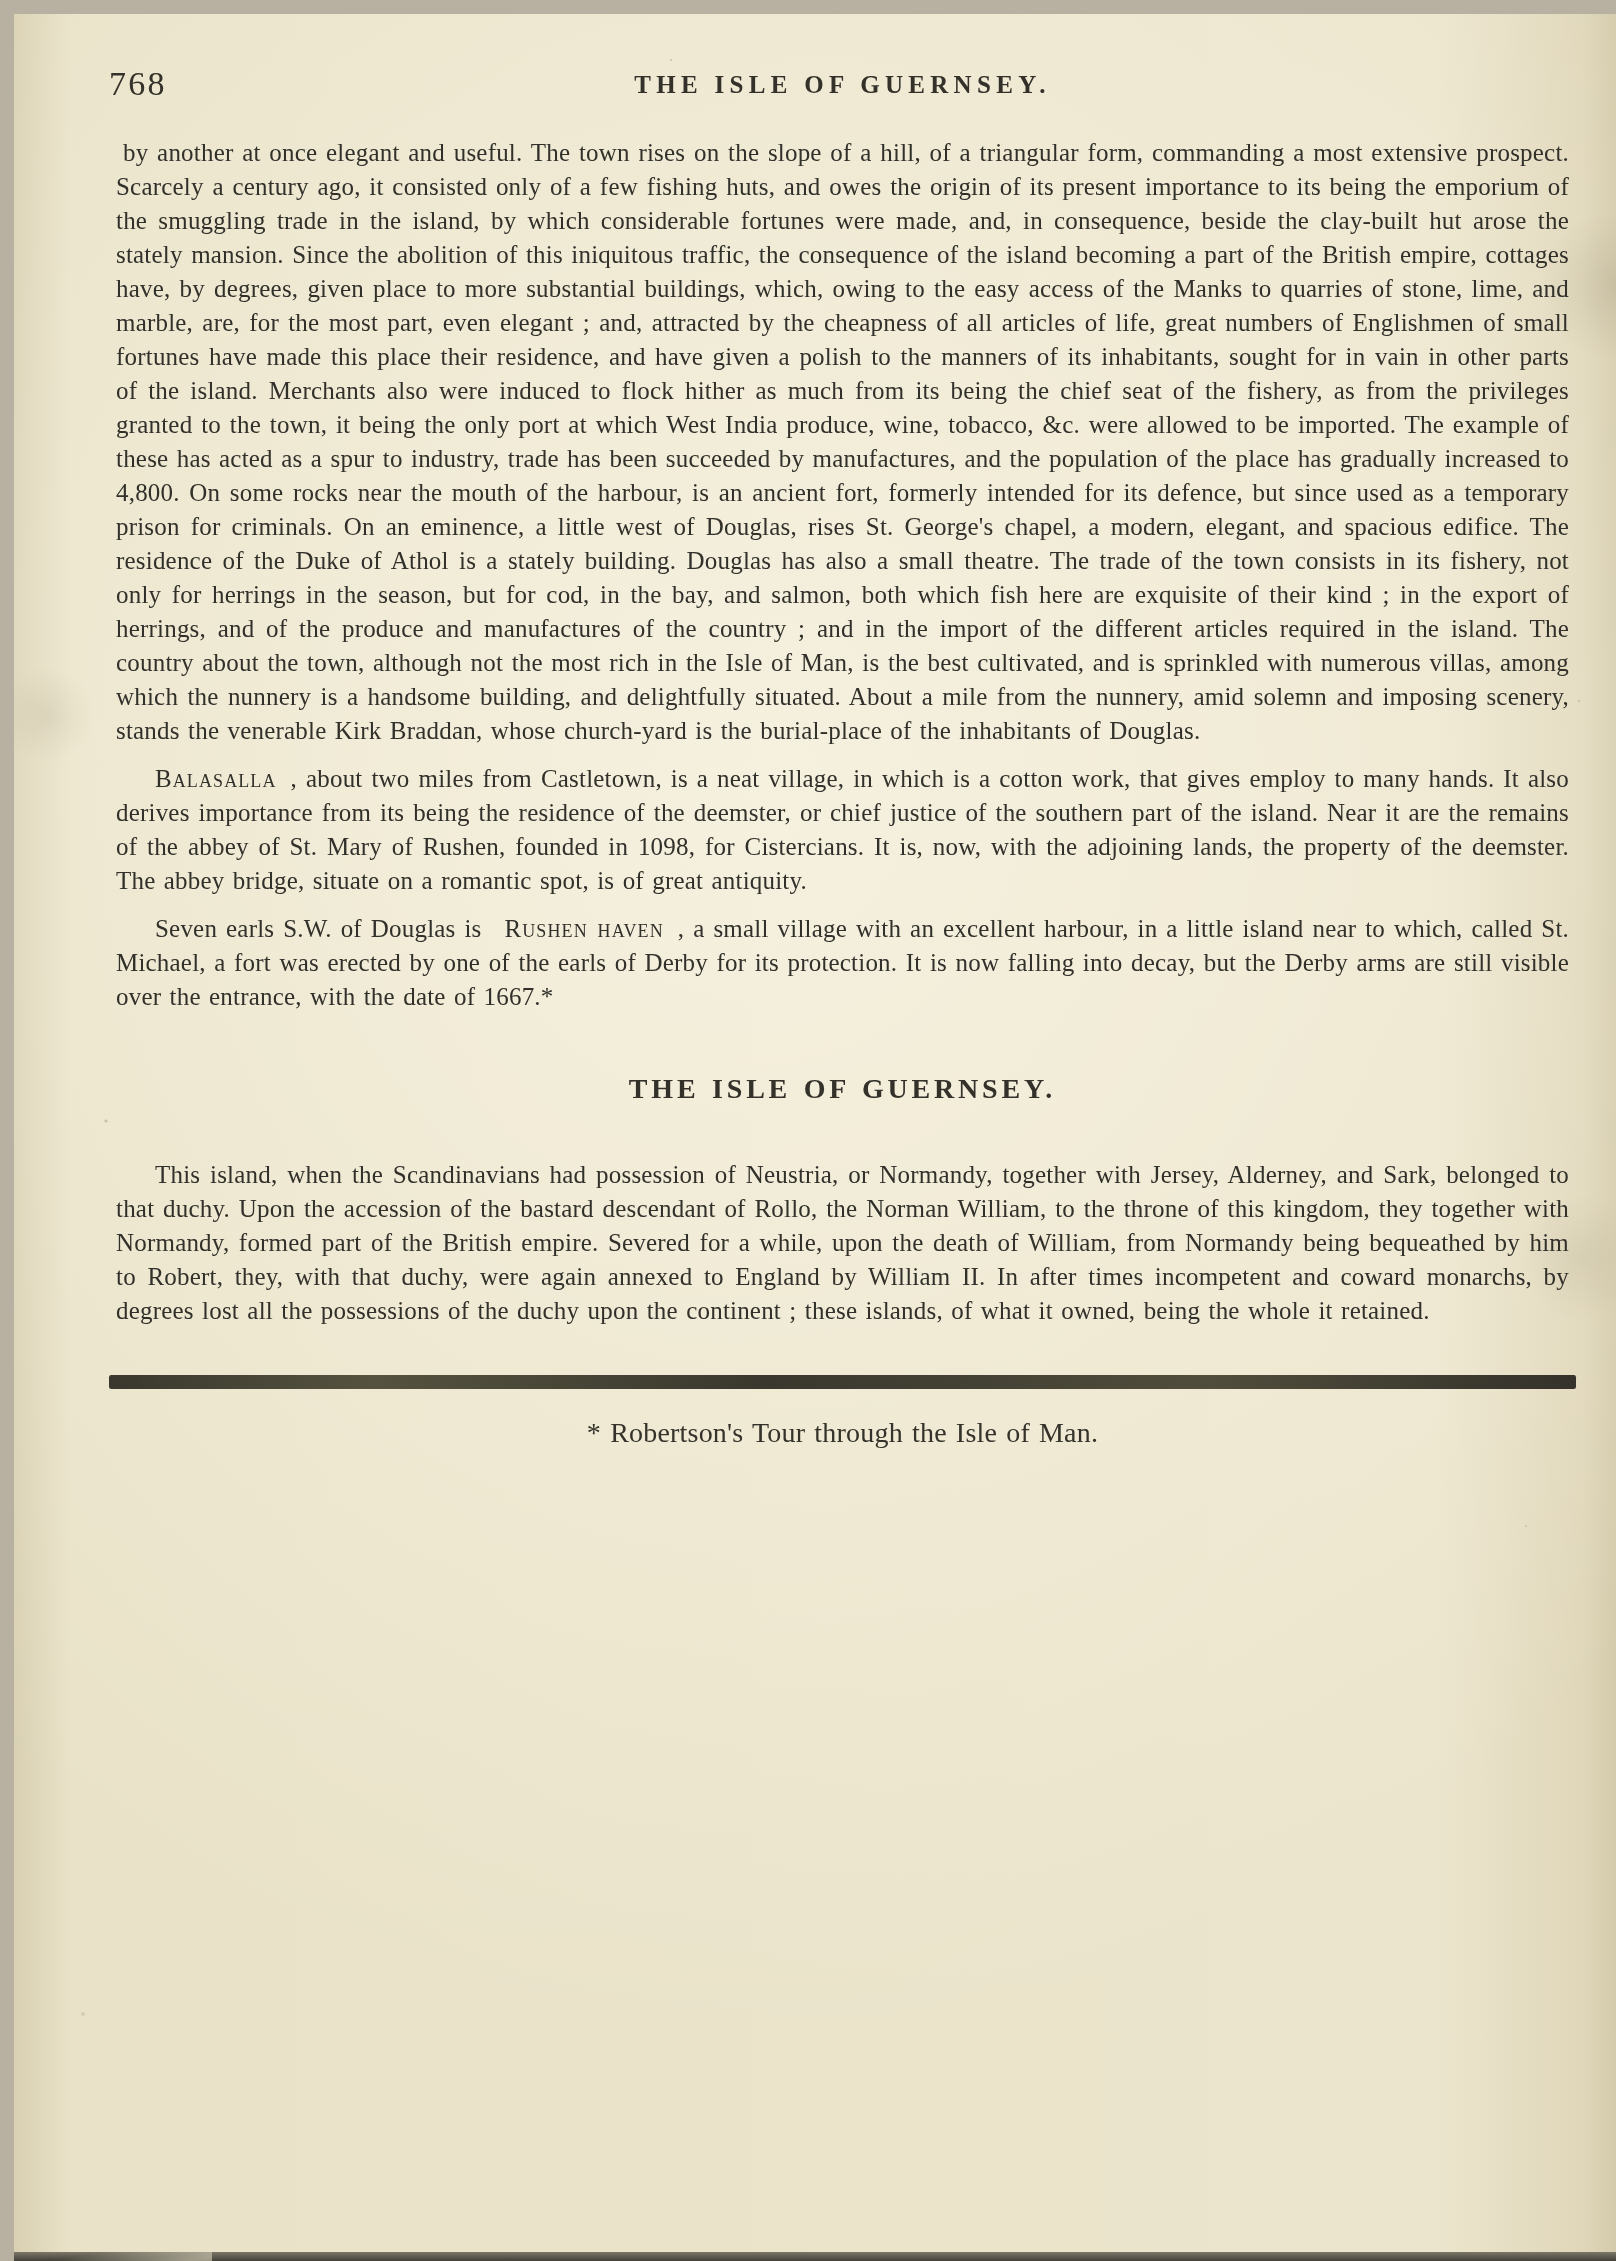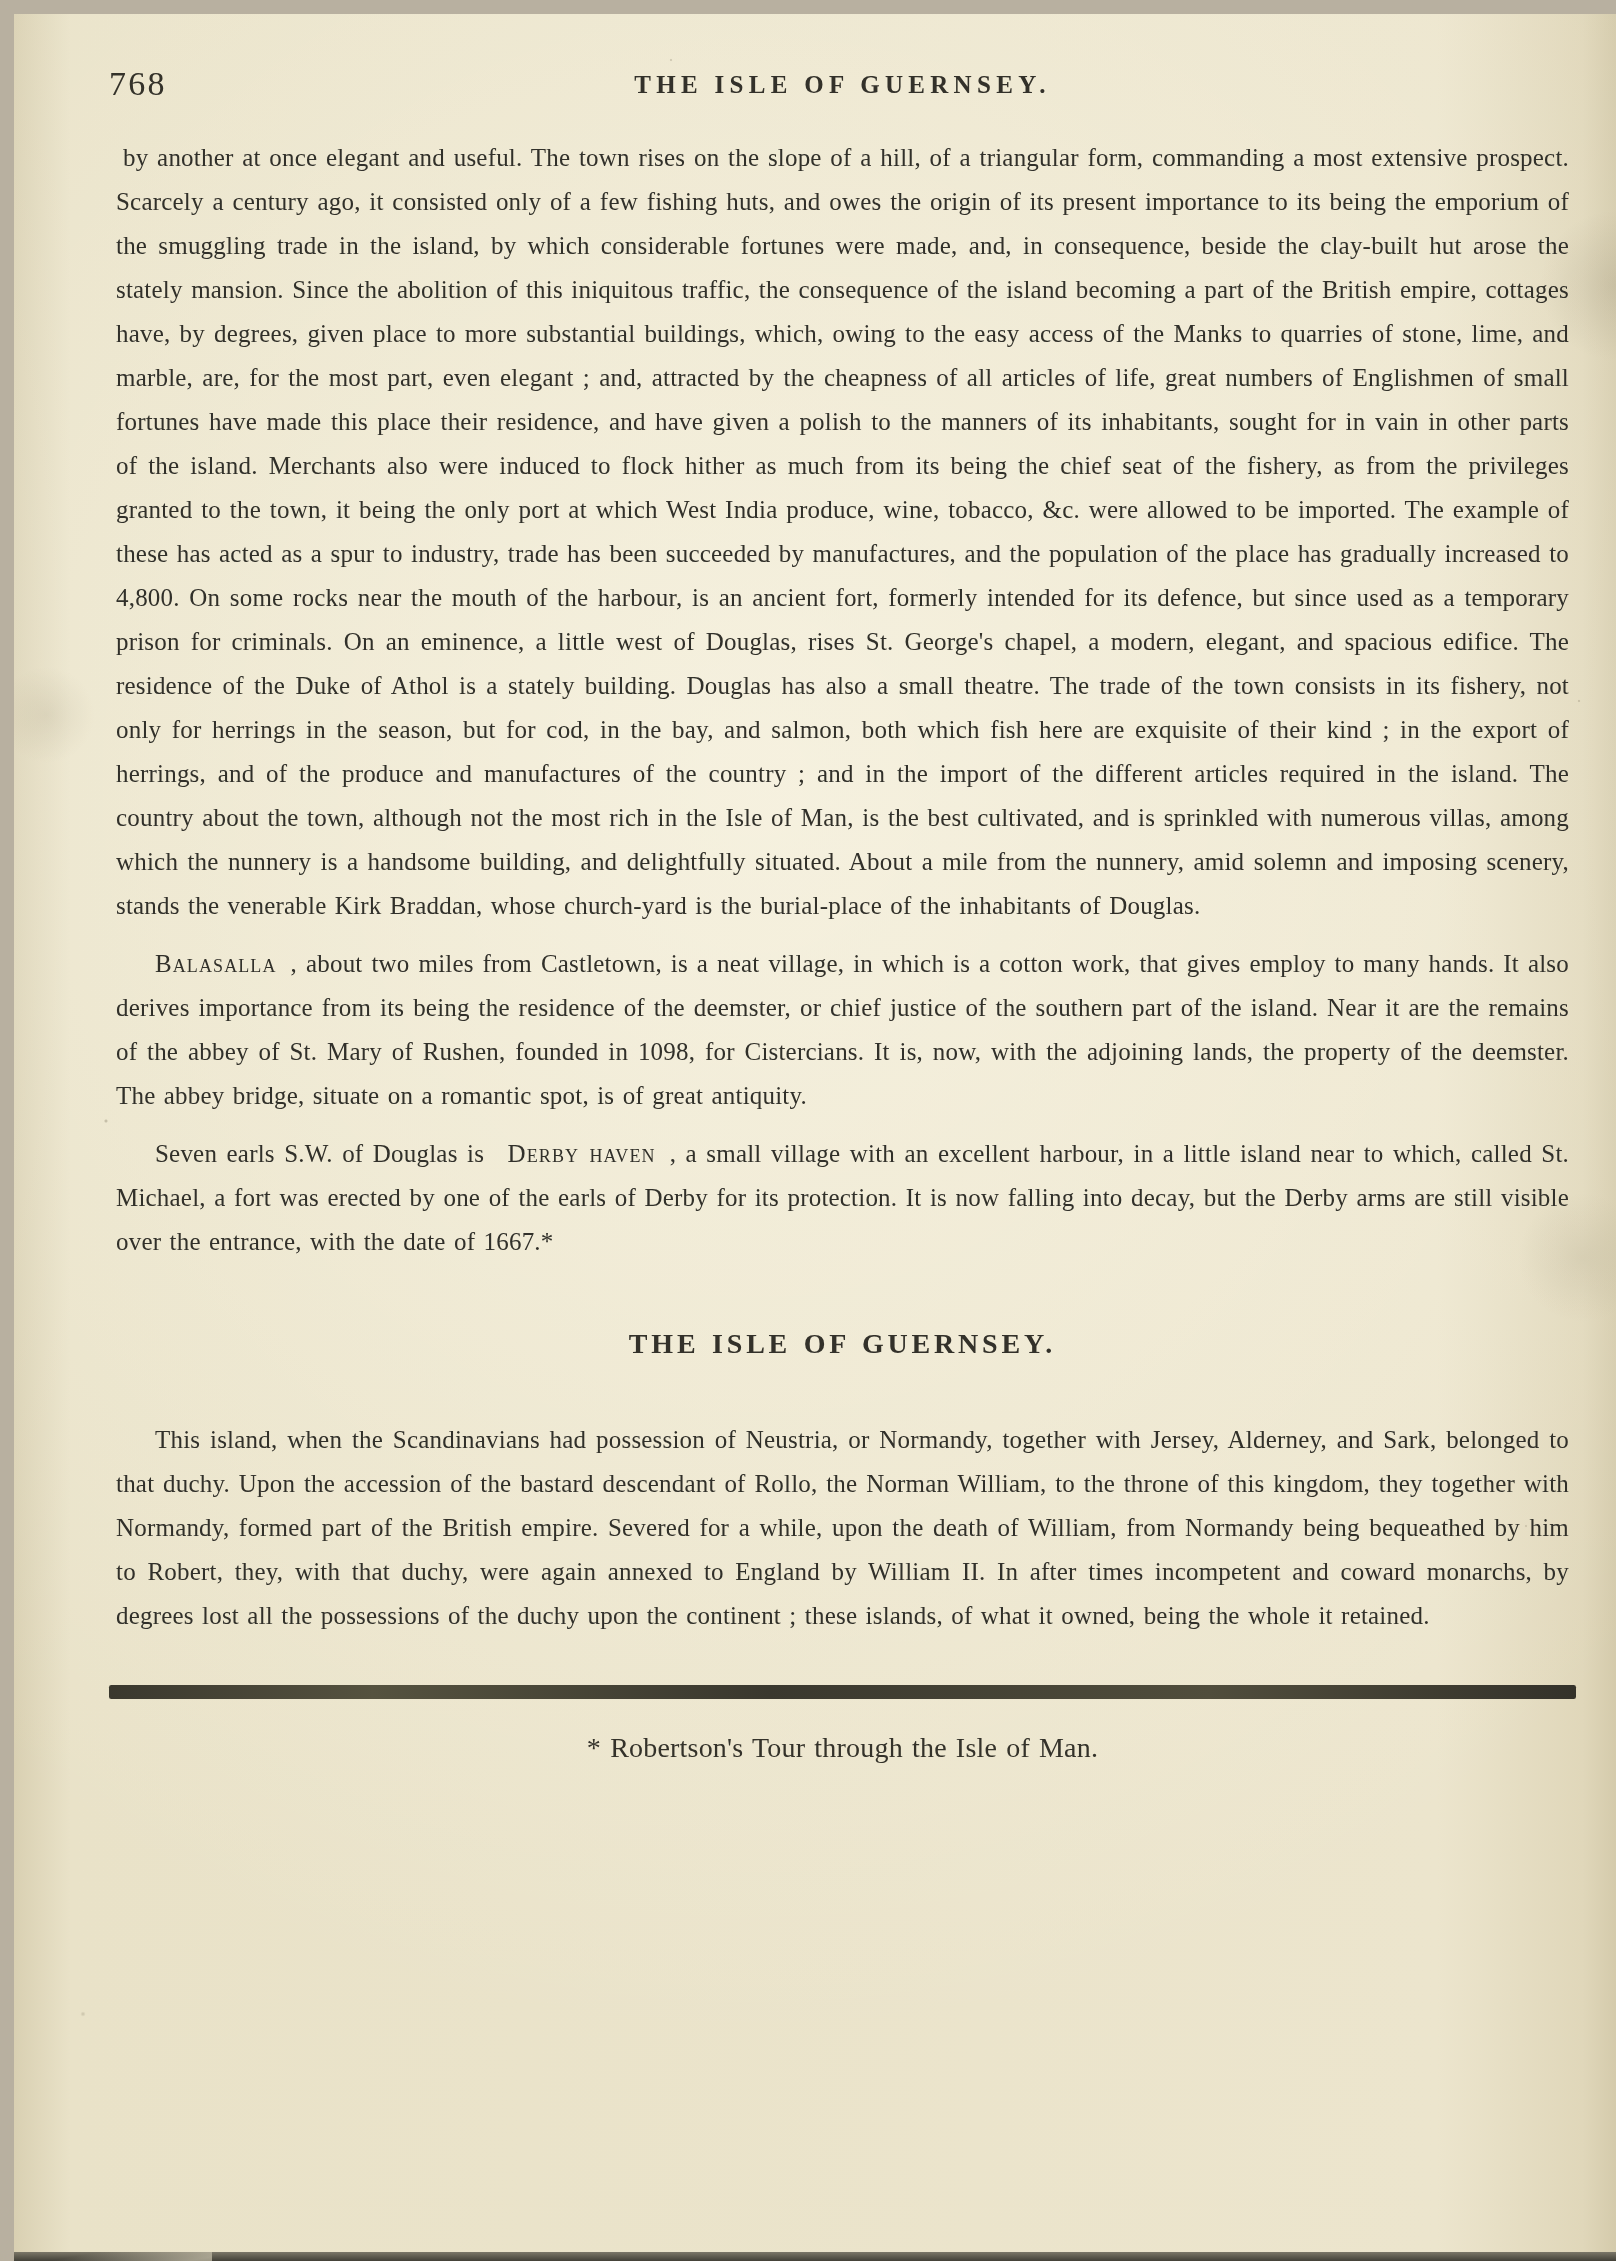--- a/index.html
+++ b/index.html
@@ -46,21 +46,21 @@
   }
   .running-title {
     position: absolute; left: 0; right: 0; top: 7.6px;
     text-align: center;
     font-size: 25px; font-weight: bold; letter-spacing: 5.3px;
     color: #33312a;
   }
 
   .body-text {
     font-size: 25px;
-    line-height: 44px;
+    line-height: 34px;
     text-align: justify;
     word-spacing: 1.9px;
     letter-spacing: 0.2px;
     color: #31302a;
   }
   .body-text p.cont { text-indent: 0; }
   .body-text p.ind  { text-indent: 32px; }
 
   .smallcaps { font-variant: small-caps; letter-spacing: 1.1px; }
 
@@ -108,21 +108,21 @@
       <span class="page-number">768</span>
       <span class="running-title">THE ISLE OF GUERNSEY.</span>
     </div>
 
     <div class="body-text">
 
       <p class="cont"><span>by another at once elegant and useful. The town rises on the slope of a hill, of a triangular form, commanding a most extensive prospect. Scarcely a century ago, it consisted only of a few fishing huts, and owes the origin of its present importance to its being the emporium of the smuggling trade in the island, by which considerable fortunes were made, and, in consequence, beside the clay-built hut arose the stately mansion. Since the abolition of this iniquitous traffic, the consequence of the island becoming a part of the British empire, cottages have, by degrees, given place to more substantial buildings, which, owing to the easy access of the Manks to quarries of stone, lime, and marble, are, for the most part, even elegant ; and, attracted by the cheapness of all articles of life, great numbers of Englishmen of small fortunes have made this place their residence, and have given a polish to the manners of its inhabitants, sought for in vain in other parts of the island. Merchants also were induced to flock hither as much from its being the chief seat of the fishery, as from the privileges granted to the town, it being the only port at which West India produce, wine, tobacco, &amp;c. were allowed to be imported. The example of these has acted as a spur to industry, trade has been succeeded by manufactures, and the population of the place has gradually increased to 4,800. On some rocks near the mouth of the harbour, is an ancient fort, formerly intended for its defence, but since used as a temporary prison for criminals. On an eminence, a little west of Douglas, rises St. George's chapel, a modern, elegant, and spacious edifice. The residence of the Duke of Athol is a stately building. Douglas has also a small theatre. The trade of the town consists in its fishery, not only for herrings in the season, but for cod, in the bay, and salmon, both which fish here are exquisite of their kind ; in the export of herrings, and of the produce and manufactures of the country ; and in the import of the different articles required in the island. The country about the town, although not the most rich in the Isle of Man, is the best cultivated, and is sprinkled with numerous villas, among which the nunnery is a handsome building, and delightfully situated. About a mile from the nunnery, amid solemn and imposing scenery, stands the venerable Kirk Braddan, whose church-yard is the burial-place of the inhabitants of Douglas.</span></p>
 
       <p class="ind"><span class="smallcaps">Balasalla</span><span>, about two miles from Castletown, is a neat village, in which is a cotton work, that gives employ to many hands. It also derives importance from its being the residence of the deemster, or chief justice of the southern part of the island. Near it are the remains of the abbey of St. Mary of Rushen, founded in 1098, for Cistercians. It is, now, with the adjoining lands, the property of the deemster. The abbey bridge, situate on a romantic spot, is of great antiquity.</span></p>
 
-      <p class="ind"><span>Seven earls S.W. of Douglas is </span><span class="smallcaps">Derby haven</span><span>, a small village with an excellent harbour, in a little island near to which, called St. Michael, a fort was erected by one of the earls of Derby for its protection. It is now falling into decay, but the Derby arms are still visible over the entrance, with the date of 1667.*</span></p>
+      <p class="ind"><span>Seven earls S.W. of Douglas is </span><span class="smallcaps">Rushen haven</span><span>, a small village with an excellent harbour, in a little island near to which, called St. Michael, a fort was erected by one of the earls of Derby for its protection. It is now falling into decay, but the Derby arms are still visible over the entrance, with the date of 1667.*</span></p>
 
       <h2 class="section-heading">THE ISLE OF GUERNSEY.</h2>
 
       <p class="ind"><span>This island, when the Scandinavians had possession of Neustria, or Normandy, together with Jersey, Alderney, and Sark, belonged to that duchy. Upon the accession of the bastard descendant of Rollo, the Norman William, to the throne of this kingdom, they together with Normandy, formed part of the British empire. Severed for a while, upon the death of William, from Normandy being bequeathed by him to Robert, they, with that duchy, were again annexed to England by William II. In after times incompetent and coward monarchs, by degrees lost all the possessions of the duchy upon the continent ; these islands, of what it owned, being the whole it retained.</span></p>
 
       <div class="footnote-rule"></div>
       <div class="footnote">* Robertson's Tour through the Isle of Man.</div>
 
     </div>
   </div>

